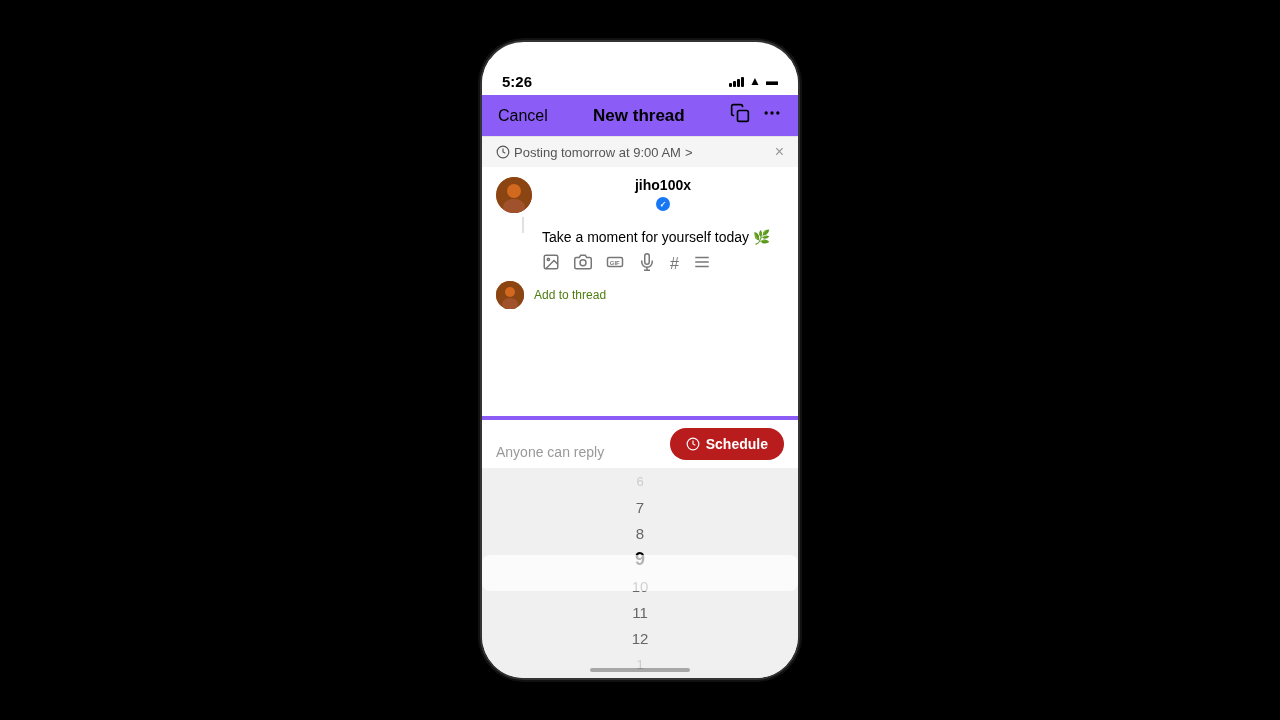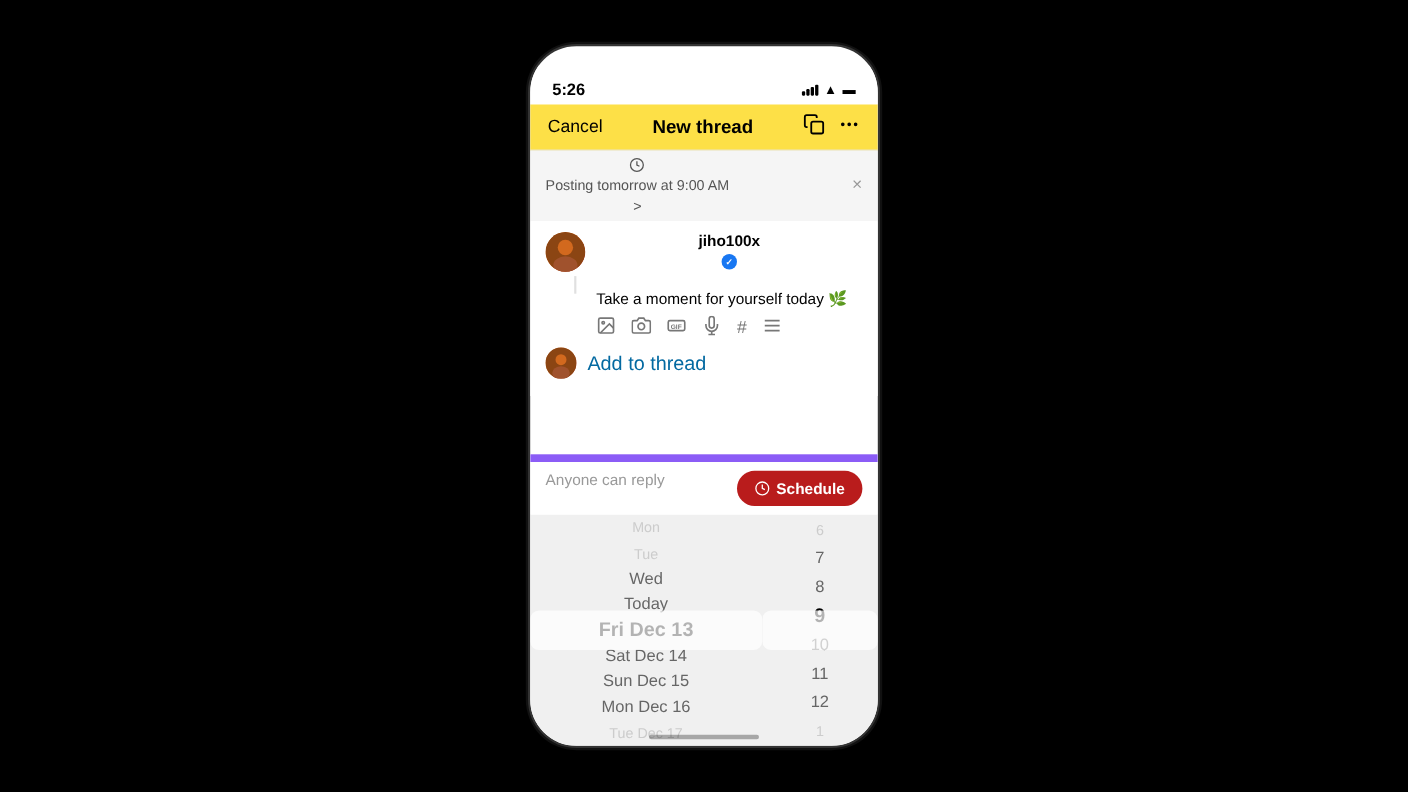--- a/index.html
+++ b/index.html
@@ -50,21 +50,21 @@
     .signal-bars span {
       background: #000;
       width: 3px;
       border-radius: 1px;
     }
     .wifi-icon, .battery-icon {
       font-size: 12px;
       color: #000;
     }
     .nav-bar {
-      background: #fde047;
+      background: #8b5cf6;
       display: flex;
       justify-content: space-between;
       align-items: center;
       padding: 8px 16px;
       border-bottom: 1px solid #e5e5e5;
     }
     .nav-cancel {
       font-size: 16px;
       color: #000;
       cursor: pointer;
@@ -90,21 +90,20 @@
       align-items: center;
       justify-content: space-between;
       padding: 6px 14px;
       font-size: 13px;
       color: #555;
     }
     .schedule-banner-left {
       display: flex;
       align-items: center;
       gap: 4px;
-      flex-direction: column;
     }
     .schedule-banner-close {
       font-size: 16px;
       color: #999;
       cursor: pointer;
     }
     .thread-area {
       background: #fff;
       padding: 10px 14px;
       flex: 1;
@@ -176,29 +175,29 @@
       margin: 4px 0 4px 17px;
       height: 16px;
     }
     .add-thread {
       display: flex;
       gap: 10px;
       align-items: center;
       padding: 6px 0;
     }
     .add-thread-text {
-      font-size: 18px;
-      color: #0369a1;
+      font-size: 12px;
+      color: #4d7c0f;
     }
     .reply-row {
       display: flex;
       justify-content: space-between;
-      align-items: flex-start;
+      align-items: flex-end;
       padding: 8px 14px;
-      border-top: 7px solid #8b5cf6;
+      border-top: 4px solid #8b5cf6;
       position: absolute;
       bottom: 210px;
       left: 0;
       right: 0;
       background: #fff;
     }
     .reply-text {
       font-size: 14px;
       color: #999;
     }
@@ -413,32 +412,20 @@
         <circle cx="12" cy="12" r="10"></circle>
           <polyline points="12 6 12 12 16 14"></polyline>
       </svg>
       <span>Schedule</span>
     </div>
   </div>
 
   <div class="picker-container">
     <div class="picker-inner">
 
-      <div class="picker-col picker-col-date">
-        <div class="picker-highlight"></div>
-        <div class="picker-item far">Mon</div>
-        <div class="picker-item far">Tue</div>
-        <div class="picker-item near">Wed</div>
-        <div class="picker-item near">Today</div>
-        <div class="picker-item selected">Fri Dec 13</div>
-        <div class="picker-item near">Sat Dec 14</div>
-        <div class="picker-item near">Sun Dec 15</div>
-        <div class="picker-item near">Mon Dec 16</div>
-        <div class="picker-item far">Tue Dec 17</div>
-      </div>
 
       <div class="picker-col">
         <div class="picker-highlight"></div>
         <div class="picker-item far">6</div>
         <div class="picker-item near">7</div>
         <div class="picker-item near">8</div>
         <div class="picker-item selected">9</div>
         <div class="picker-item near">10</div>
         <div class="picker-item near">11</div>
         <div class="picker-item near">12</div>

